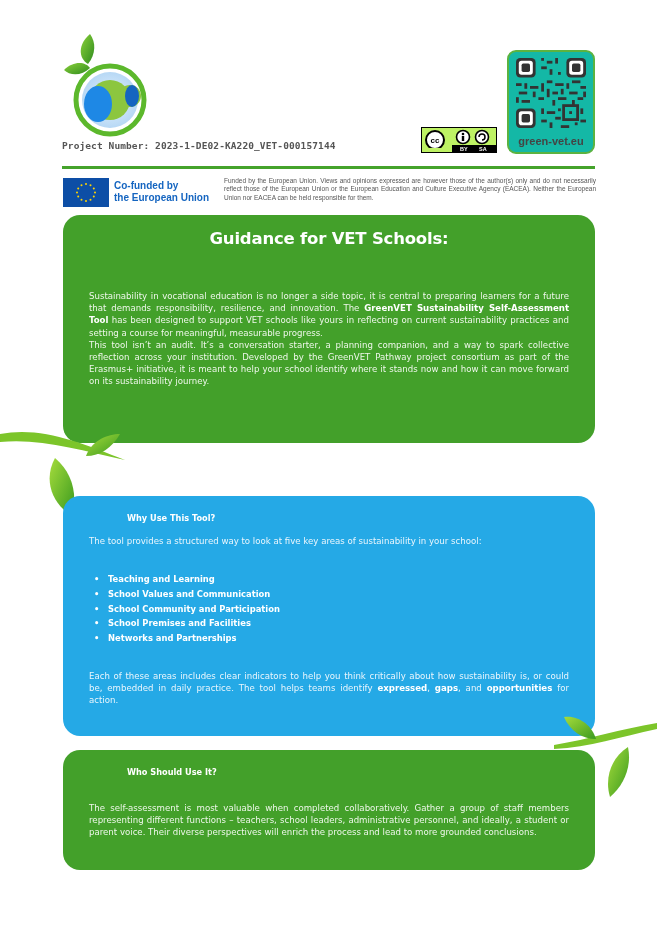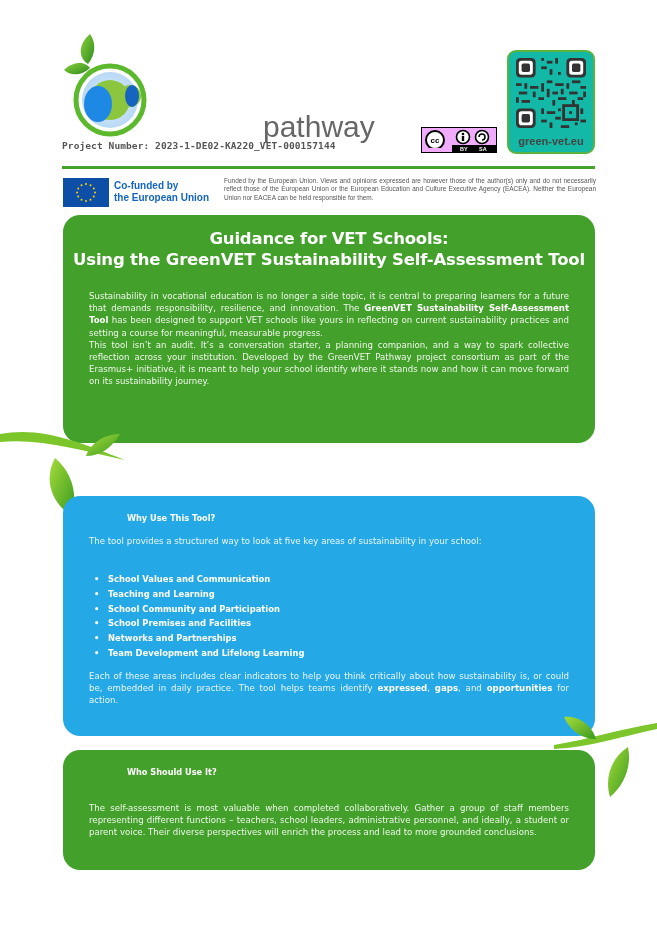--- a/index.html
+++ b/index.html
@@ -6,21 +6,21 @@
     html, body { width: 657px; height: 936px; background: #ffffff; overflow: hidden; }
     body { position: relative; font-family: "DejaVu Sans", sans-serif; color: #333; }
 
     .logo { position: absolute; left: 60px; top: 30px; width: 290px; height: 110px; }
     .logo svg { position: absolute; left: 0; top: 0; }
     .brand-green { position: absolute; left: 148px; top: 38px; font-family: "Liberation Sans", sans-serif; font-size: 40px; font-weight: 300; color: #4caf30; letter-spacing: 0.5px; line-height: 1; }
     .brand-green .vet { color: #666; }
     .brand-path { position: absolute; left: 203px; top: 82px; font-family: "Liberation Sans", sans-serif; font-size: 30px; color: #666; line-height: 1; }
     .project-number { position: absolute; left: 62px; top: 140px; font-family: "DejaVu Sans Mono", monospace; font-size: 9.5px; font-weight: bold; color: #555; letter-spacing: 0.1px; }
 
-    .cc-badge { position: absolute; left: 421px; top: 127px; width: 76px; height: 26px; background: #f0abfc; border: 1px solid #000; }
+    .cc-badge { position: absolute; left: 421px; top: 127px; width: 76px; height: 26px; background: #bef264; border: 1px solid #000; }
     .cc-badge .bar { position: absolute; left: 30px; right: 0; bottom: 0; height: 7px; background: #000; color: #fff; font-size: 5.5px; font-weight: bold; font-family: "Liberation Sans", sans-serif; }
     .cc-badge .bar span { position: absolute; bottom: 0; }
 
     .qr-box { position: absolute; left: 507px; top: 50px; width: 88px; height: 104px; border: 2px solid #5bb340; border-radius: 9px; background: #14b8a6; }
     .qr-box svg { position: absolute; left: 7px; top: 6px; }
     .qr-url { position: absolute; left: 0; right: 0; bottom: 5px; text-align: center; font-family: "Liberation Sans", sans-serif; font-size: 11px; font-weight: bold; color: #444; }
 
     .divider { position: absolute; left: 62px; top: 166px; width: 533px; height: 3px; background: #45a32b; }
 
     .eu-flag { position: absolute; left: 63px; top: 178px; width: 46px; height: 29px; background: #0d4ea6; }
@@ -69,21 +69,20 @@
     </defs>
     <path d="M30 4 C18 14 18 28 28 34 C36 24 36 12 30 4 Z" fill="url(#lf)"></path>
     <path d="M4 40 C14 30 26 32 30 38 C22 46 10 46 4 40 Z" fill="url(#lf)"></path>
     <circle cx="50" cy="70" r="34" fill="none" stroke="#5cb82c" stroke-width="5"></circle>
     <circle cx="50" cy="70" r="28" fill="url(#gb)"></circle>
     <circle cx="50" cy="70" r="20" fill="#8cc63f"></circle>
     <circle cx="70" cy="66" r="11" fill="#8cc63f"></circle>
     <ellipse cx="38" cy="74" rx="14" ry="18" fill="#1e88e5"></ellipse>
     <ellipse cx="72" cy="66" rx="7" ry="11" fill="#1565c0"></ellipse>
   </svg>
-  <div class="brand-path">pathway</div>
 </div>
 <div class="project-number">Project Number: 2023-1-DE02-KA220_VET-000157144</div>
 
 <div class="cc-badge">
   <svg width="76" height="20" viewBox="0 0 76 20" style="position:absolute;left:0;top:0;">
     <circle cx="13" cy="12" r="9" fill="#fff" stroke="#000" stroke-width="2"></circle>
     <text x="13" y="15" font-size="8" font-weight="bold" text-anchor="middle" font-family="Liberation Sans, sans-serif" fill="#000">cc</text>
     <circle cx="41" cy="9" r="6.5" fill="#fff" stroke="#000" stroke-width="1.6"></circle>
     <circle cx="41" cy="6" r="1.3" fill="#000"></circle>
     <rect x="39.8" y="8" width="2.4" height="5" fill="#000"></rect>
@@ -176,21 +175,20 @@
 </div>
 <div class="eu-text">
   <div>Co-funded by</div>
   <div>the European Union</div>
 </div>
 <div class="disclaimer">Funded by the European Union. Views and opinions expressed are however those of the author(s) only and do not necessarily reflect those of the European Union or the European Education and Culture Executive Agency (EACEA). Neither the European Union nor EACEA can be held responsible for them.</div>
 
 <div class="card card-green hero">
   <h1>
     <div>Guidance for VET Schools:</div>
-    <div>Using the GreenVET Sustainability Self-Assessment Tool</div>
   </h1>
   <div class="body">
     <span>Sustainability in vocational education is no longer a side topic, it is central to preparing learners for a future that demands responsibility, resilience, and innovation. The </span><b>GreenVET Sustainability Self-Assessment Tool</b><span> has been designed to support VET schools like yours in reflecting on current sustainability practices and setting a course for meaningful, measurable progress.</span><br>
     <span>This tool isn’t an audit. It’s a conversation starter, a planning companion, and a way to spark collective reflection across your institution. Developed by the GreenVET Pathway project consortium as part of the Erasmus+ initiative, it is meant to help your school identify where it stands now and how it can move forward on its sustainability journey.</span>
   </div>
 </div>
 
 <svg class="vine" style="left:0;top:420px;" width="140" height="100" viewBox="0 0 140 100">
   <defs>
     <linearGradient id="lv" x1="0" y1="0" x2="1" y2="1">
@@ -200,26 +198,25 @@
   </defs>
   <path d="M0 14 C40 6 80 22 125 40 C80 30 40 18 0 22 Z" fill="#7cc52a"></path>
   <path d="M86 36 C92 20 108 14 120 14 C112 28 100 36 86 36 Z" fill="url(#lv)"></path>
   <path d="M55 38 C44 58 50 82 72 96 C78 74 72 52 55 38 Z" fill="url(#lv)"></path>
 </svg>
 
 <div class="card card-blue why">
   <h2>Why Use This Tool?</h2>
   <div class="intro">The tool provides a structured way to look at five key areas of sustainability in your school:</div>
   <ul>
+    <li>Teaching and Learning</li>
     <li>School Values and Communication</li>
-    <li>Teaching and Learning</li>
     <li>School Community and Participation</li>
     <li>School Premises and Facilities</li>
     <li>Networks and Partnerships</li>
-    <li>Team Development and Lifelong Learning</li>
   </ul>
   <div class="outro">
     <span>Each of these areas includes clear indicators to help you think critically about how sustainability is, or could be, embedded in daily practice. The tool helps teams identify </span><b>expressed</b><span>, </span><b>gaps</b><span>, and </span><b>opportunities</b><span> for action.</span>
   </div>
 </div>
 
 <div class="card card-green who">
   <h2>Who Should Use It?</h2>
   <div class="body">The self-assessment is most valuable when completed collaboratively. Gather a group of staff members representing different functions – teachers, school leaders, administrative personnel, and ideally, a student or parent voice. Their diverse perspectives will enrich the process and lead to more grounded conclusions.</div>
 </div>

